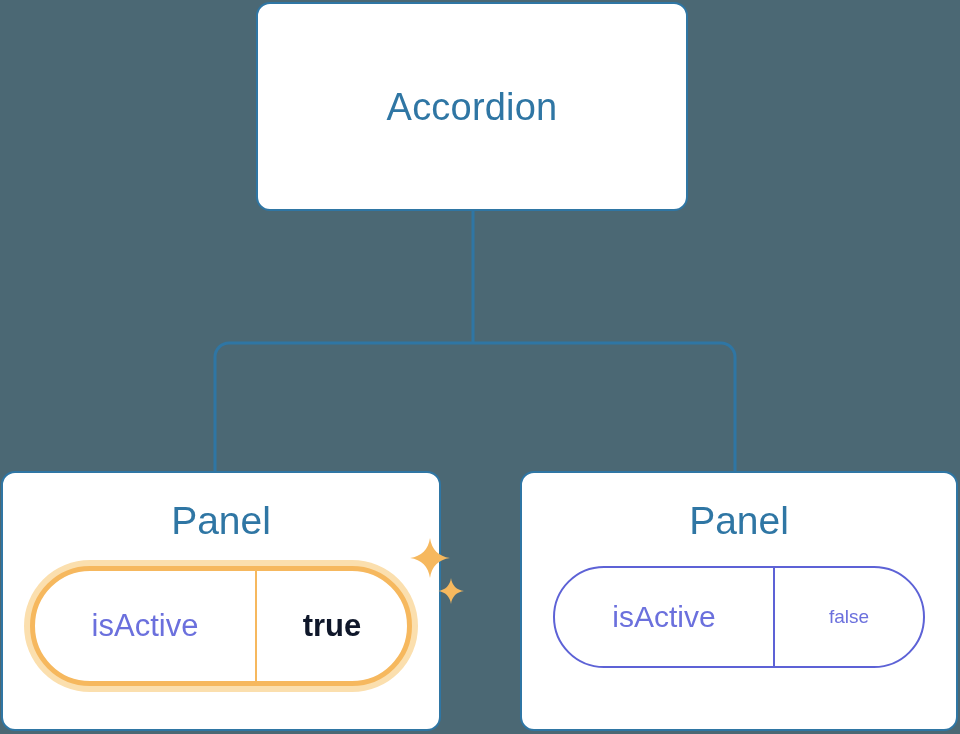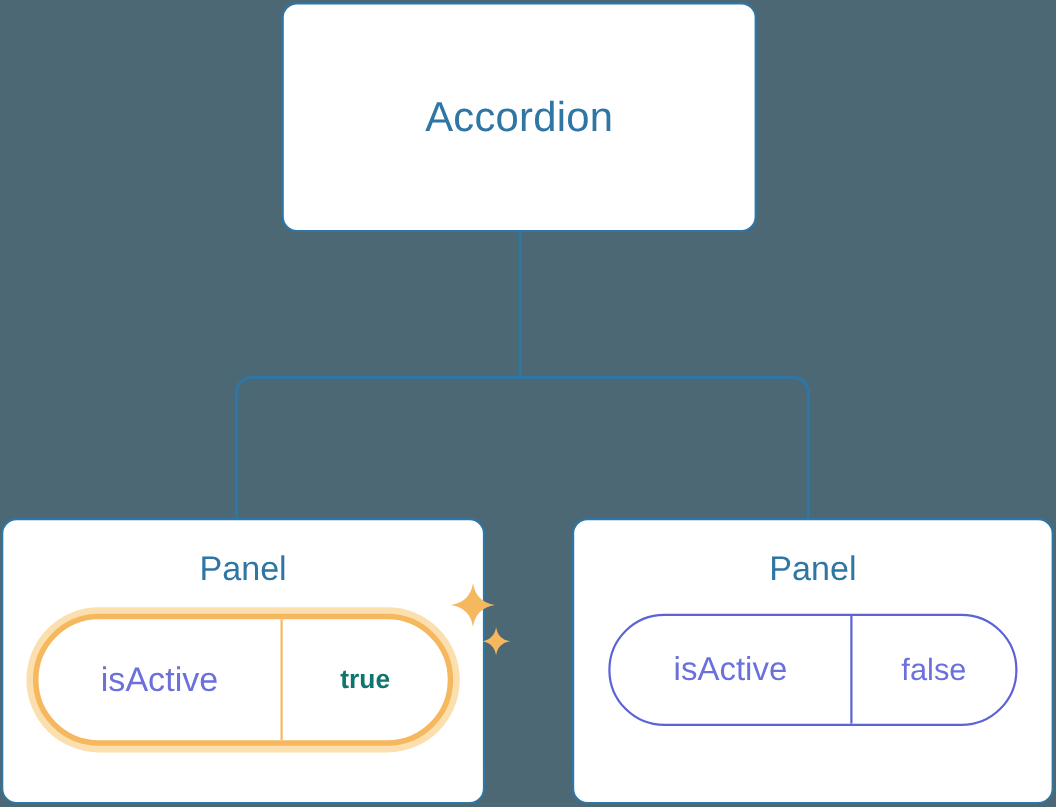--- a/index.html
+++ b/index.html
@@ -73,21 +73,21 @@
     top: 471px;
     width: 440px;
   }
   #panel-node-1 {
     left: 520px;
     top: 471px;
     width: 438px;
   }
   .panel-title {
     color: #2f76a4;
-    font-size: 31px;
+    font-size: 39px;
     font-weight: 400;
     line-height: 1;
     margin-bottom: 0;
     user-select: none;
   }
 
   
   .pill-wrap {
     position: relative;
     margin-top: 26px;
@@ -117,43 +117,43 @@
   }
   .prop-pill.normal .prop-key {
     color: #6b70dd;
     font-size: 30px;
     font-weight: 400;
     padding: 0 34px;
     min-width: 150px;
   }
   .prop-pill.normal .prop-val {
     color: #6b70dd;
-    font-size: 28px;
+    font-size: 19px;
     font-weight: 400;
     padding: 0 28px;
     min-width: 92px;
     border-left: 2px solid #5d62d6;
   }
 
   
   .prop-pill.highlight {
     border: 5px solid #f6b85e;
     height: 120px;
     box-shadow: 0 0 0 6px #fbdfae;
   }
   .prop-pill.highlight .prop-key {
     color: #6b70dd;
     font-size: 31px;
     font-weight: 400;
     padding: 0 32px;
     min-width: 156px;
   }
   .prop-pill.highlight .prop-val {
-    color: #0f766e;
-    font-size: 24px;
+    color: #0f172a;
+    font-size: 31px;
     font-weight: 700;
     padding: 0 28px;
     min-width: 94px;
     border-left: 2px solid #f6b85e;
   }
 
   
   .sparkle {
     position: absolute;
     pointer-events: none;

